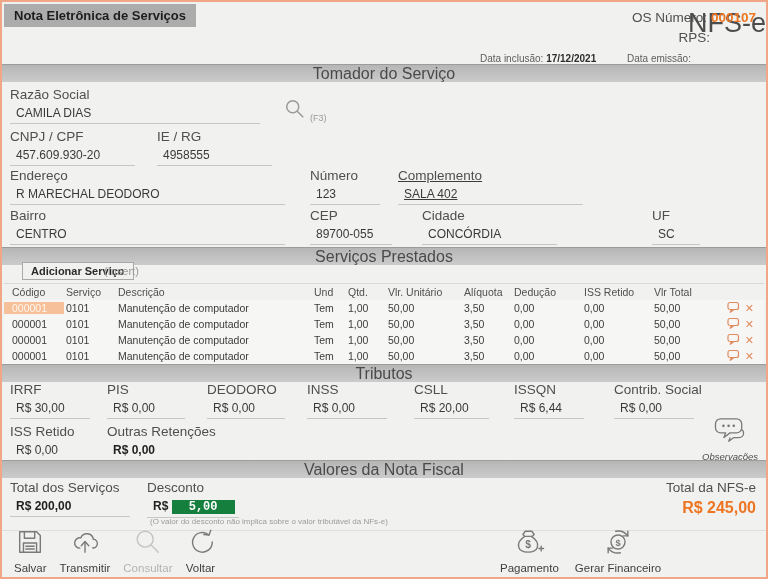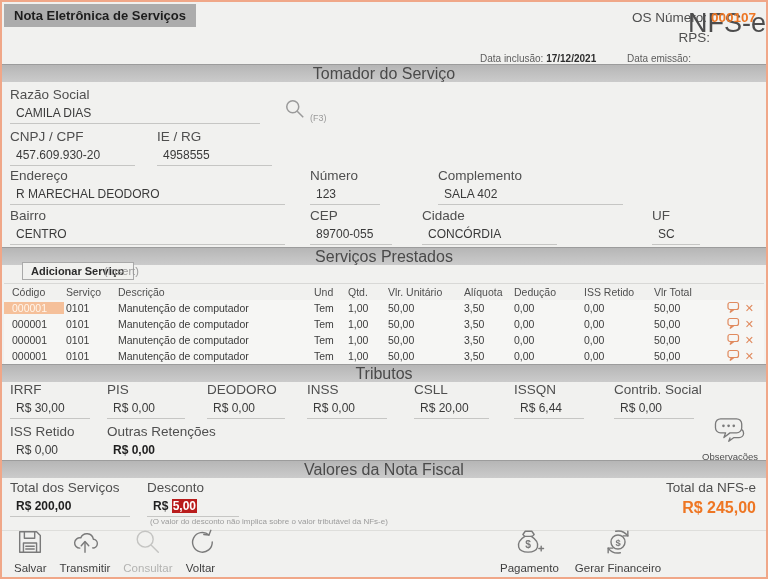--- a/index.html
+++ b/index.html
@@ -50,23 +50,23 @@
   .c-vlru{width:76px;}
   .c-aliq{width:50px;}
   .c-ded{width:70px;}
   .c-issr{width:70px;}
   .c-vlrt{width:68px;}
   .c-icons{width:38px;display:flex;align-items:center;gap:5px;justify-content:flex-end;padding-right:4px;}
   .tc.selected{background:#F5C09A;color:#FFF6EC;}
   .row-x{color:#E08A5E;font-size:11px;line-height:10px;cursor:default;}
   
   .obs-box{position:absolute;display:flex;flex-direction:column;align-items:center;}
-  .obs-label{font-size:9.5px;color:#4f4f4f;margin-top:1px;}
-  
-  .sel{background:#b91c1c;color:#fff;padding:0 1px;}
+  .obs-label{font-size:9.5px;color:#4f4f4f;margin-top:1px;font-style:italic;}
+  
+  .sel{background:#15803d;color:#fff;padding:0 17px;font-family:Liberation Mono, monospace;}
   .desc-note{position:absolute;font-size:8px;color:#9b9b9b;white-space:nowrap;}
   .total-nfse{position:absolute;right:10px;text-align:right;}
   .total-nfse .f-label{margin-bottom:4px;}
   .nfse-value{font-size:16px;font-weight:bold;color:#EE7623;}
   
   .toolbar{position:absolute;left:0;right:0;top:528px;bottom:0;border-top:1px solid #DEDEDB;}
   .tgroup{position:absolute;bottom:3px;display:flex;align-items:flex-end;}
   .tgroup.left{left:12px;gap:13px;}
   .tgroup.right{left:498px;gap:16px;}
   .tbtn{display:flex;flex-direction:column;align-items:center;gap:1px;cursor:default;}
@@ -123,21 +123,21 @@
   </div>
 
   <div class="af" style="left:8px;top:166px;width:275px;">
     <div class="f-label">Endereço</div>
     <div class="f-value">R MARECHAL DEODORO</div>
   </div>
   <div class="af" style="left:308px;top:166px;width:70px;">
     <div class="f-label">Número</div>
     <div class="f-value">123</div>
   </div>
-  <div class="af" style="left:436px;top:166px;width:185px;">
+  <div class="af" style="left:396px;top:166px;width:185px;text-decoration:underline;">
     <div class="f-label">Complemento</div>
     <div class="f-value">SALA 402</div>
   </div>
 
   <div class="af" style="left:8px;top:206px;width:275px;">
     <div class="f-label">Bairro</div>
     <div class="f-value">CENTRO</div>
   </div>
   <div class="af" style="left:308px;top:206px;width:82px;">
     <div class="f-label">CEP</div>

